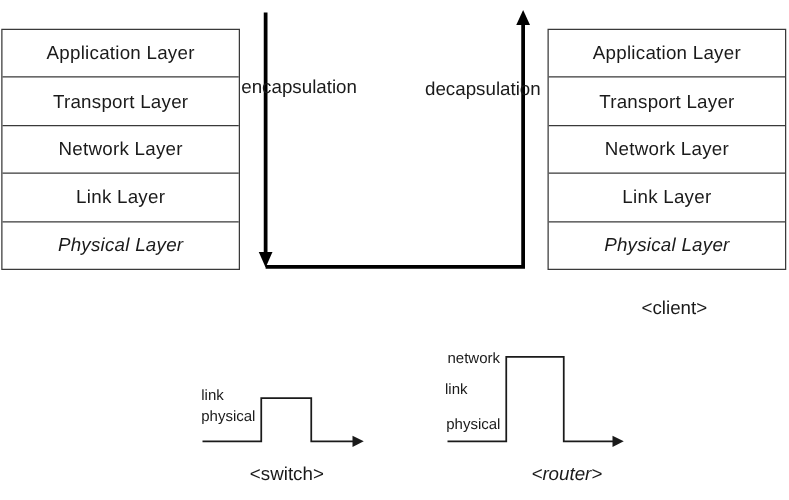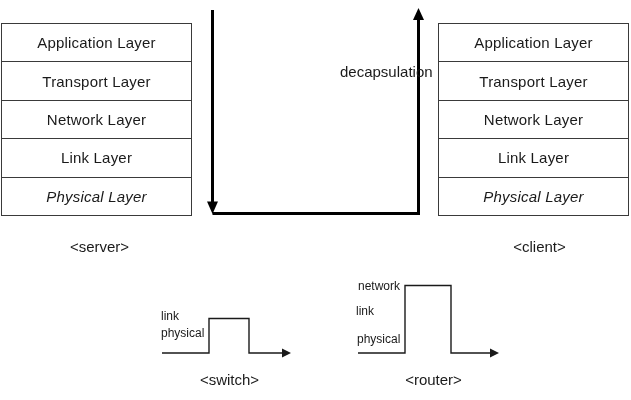--- a/index.html
+++ b/index.html
@@ -35,21 +35,21 @@
 
   .caption {
     position: absolute;
     font-size: 15px;
     text-align: center;
     white-space: nowrap;
   }
   .caption.server { left: 4px;   top: 238px; width: 191px; }
   .caption.client { left: 444px; top: 238px; width: 191px; }
   .caption.switch { left: 162px; top: 371px; width: 135px; text-align: center; }
-  .caption.router { left: 366px; top: 371px; width: 135px; }
+  .caption.router { left: 386px; top: 371px; width: 135px; font-style: italic; }
 
   .arrow-label {
     position: absolute;
     font-size: 15px;
     white-space: nowrap;
   }
   .arrow-label.encap { left: 193px; top: 61px; }
   .arrow-label.decap { left: 340px; top: 63px; }
 
   .step-label {
@@ -103,23 +103,23 @@
       <path d="M162,353 H209 V318.5 H249 V353 H283" fill="none" stroke="#1a1a1a" stroke-width="1.4"></path>
       <polygon points="282,348.5 282,357.5 291,353" fill="#1a1a1a"></polygon>
     </g>
 
     <g>
       <path d="M358,353 H405 V285.5 H451 V353 H491" fill="none" stroke="#1a1a1a" stroke-width="1.4"></path>
       <polygon points="490,348.5 490,357.5 499,353" fill="#1a1a1a"></polygon>
     </g>
   </svg>
 
+  <div class="arrow-label encap">encapsulation</div>
   <div class="arrow-label decap">decapsulation</div>
 
-  <div class="caption server">&lt;server&gt;</div>
   <div class="caption client">&lt;client&gt;</div>
 
   <div class="step-label sw-link">link</div>
   <div class="step-label sw-physical">physical</div>
   <div class="caption switch">&lt;switch&gt;</div>
 
   <div class="step-label rt-network">network</div>
   <div class="step-label rt-link">link</div>
   <div class="step-label rt-physical">physical</div>
   <div class="caption router">&lt;router&gt;</div>

